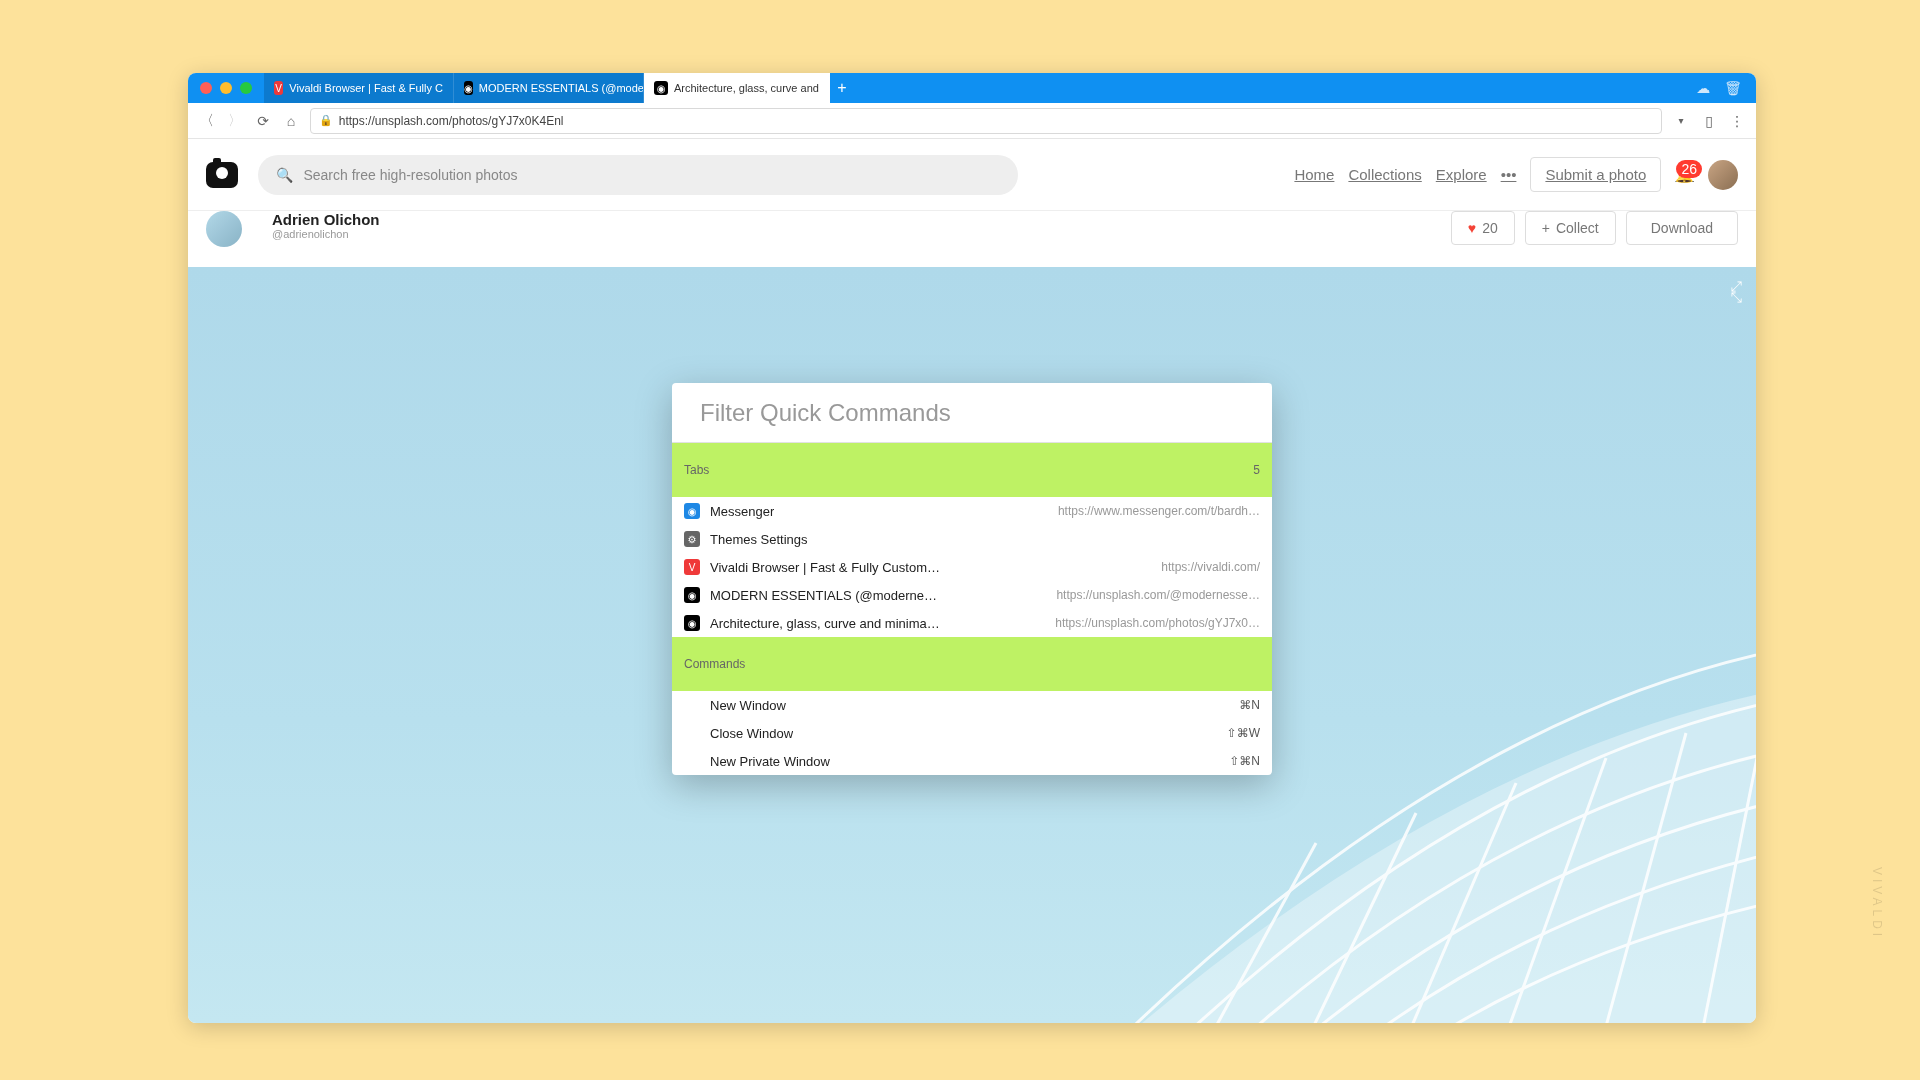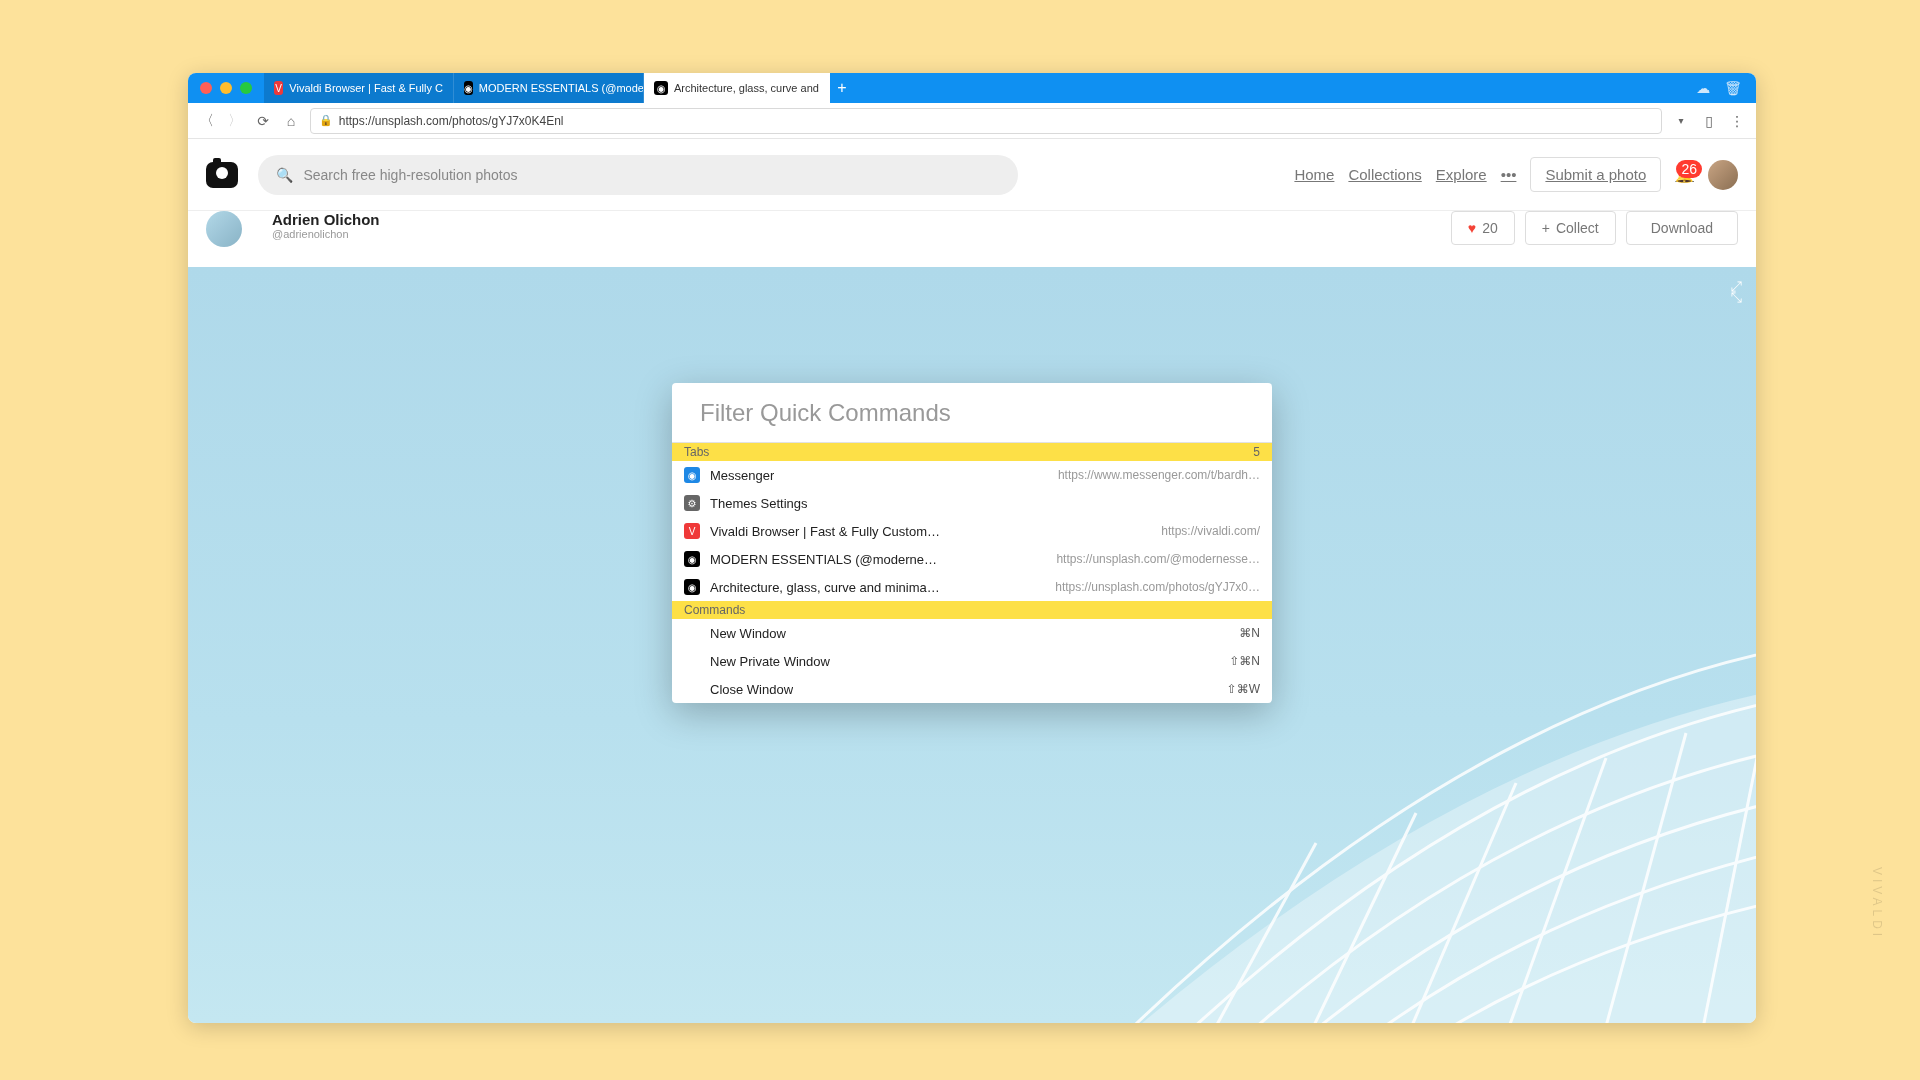--- a/index.html
+++ b/index.html
@@ -67,21 +67,21 @@
 .hero{position:absolute;left:0;right:0;top:194px;bottom:0;background:linear-gradient(180deg,#afd9ea 0%,#b8e0ee 60%,#c4e7f1 100%);overflow:hidden;}
 .struct{position:absolute;right:-60px;bottom:-40px;width:720px;height:480px;}
 .expand{position:absolute;top:14px;right:14px;color:#fff;font-size:14px;line-height:0.8;}
 .qc-panel{
   position:absolute; left:50%; transform:translateX(-50%); top:310px;
   width:600px; background:#fff; border-radius:4px;
   box-shadow:0 10px 36px rgba(0,0,0,0.25);
   overflow:hidden;
 }
 .qc-input{height:60px;display:flex;align-items:center;padding:0 28px;font-size:24px;color:#999;border-bottom:1px solid #e2e2e2;}
-.qc-section-hdr{background:#fde047;color:#666;font-size:12px;padding:2px 12px;display:flex;justify-content:space-between;}
+.qc-section-hdr{background:#bef264;color:#666;font-size:12px;padding:20px 12px;display:flex;justify-content:space-between;}
 .qc-row{display:flex;align-items:center;gap:10px;padding:6px 12px;font-size:13px;}
 .qc-row .lbl{color:#222;max-width:230px;overflow:hidden;text-overflow:ellipsis;white-space:nowrap;}
 .qc-row .url{margin-left:auto;color:#999;font-size:12px;max-width:210px;overflow:hidden;text-overflow:ellipsis;white-space:nowrap;}
 .qc-row .sc{margin-left:auto;color:#555;font-size:12px;}
 .qc-ico{width:16px;height:16px;display:inline-flex;align-items:center;justify-content:center;border-radius:3px;font-size:10px;}
 .watermark{position:absolute;right:36px;bottom:140px;color:rgba(0,0,0,0.12);font-size:12px;letter-spacing:4px;writing-mode:vertical-rl;}
 svg{display:block;}
 </style>
 </head>
 <body>
@@ -224,26 +224,26 @@
       <span>Commands</span>
     </div>
     <div id="qc-cmds">
         <div class="qc-row">
           <span class="qc-ico"></span>
           <span class="lbl">New Window</span>
           <span class="sc">⌘N</span>
         </div>
         <div class="qc-row">
           <span class="qc-ico"></span>
+          <span class="lbl">Close Window</span>
+          <span class="sc">⇧⌘W</span>
+        </div>
+        <div class="qc-row">
+          <span class="qc-ico"></span>
           <span class="lbl">New Private Window</span>
           <span class="sc">⇧⌘N</span>
         </div>
-        <div class="qc-row">
-          <span class="qc-ico"></span>
-          <span class="lbl">Close Window</span>
-          <span class="sc">⇧⌘W</span>
-        </div>
       </div>
   </div>
 
 </div>
 
 <div class="watermark">VIVALDI</div>
 
 </body></html>

